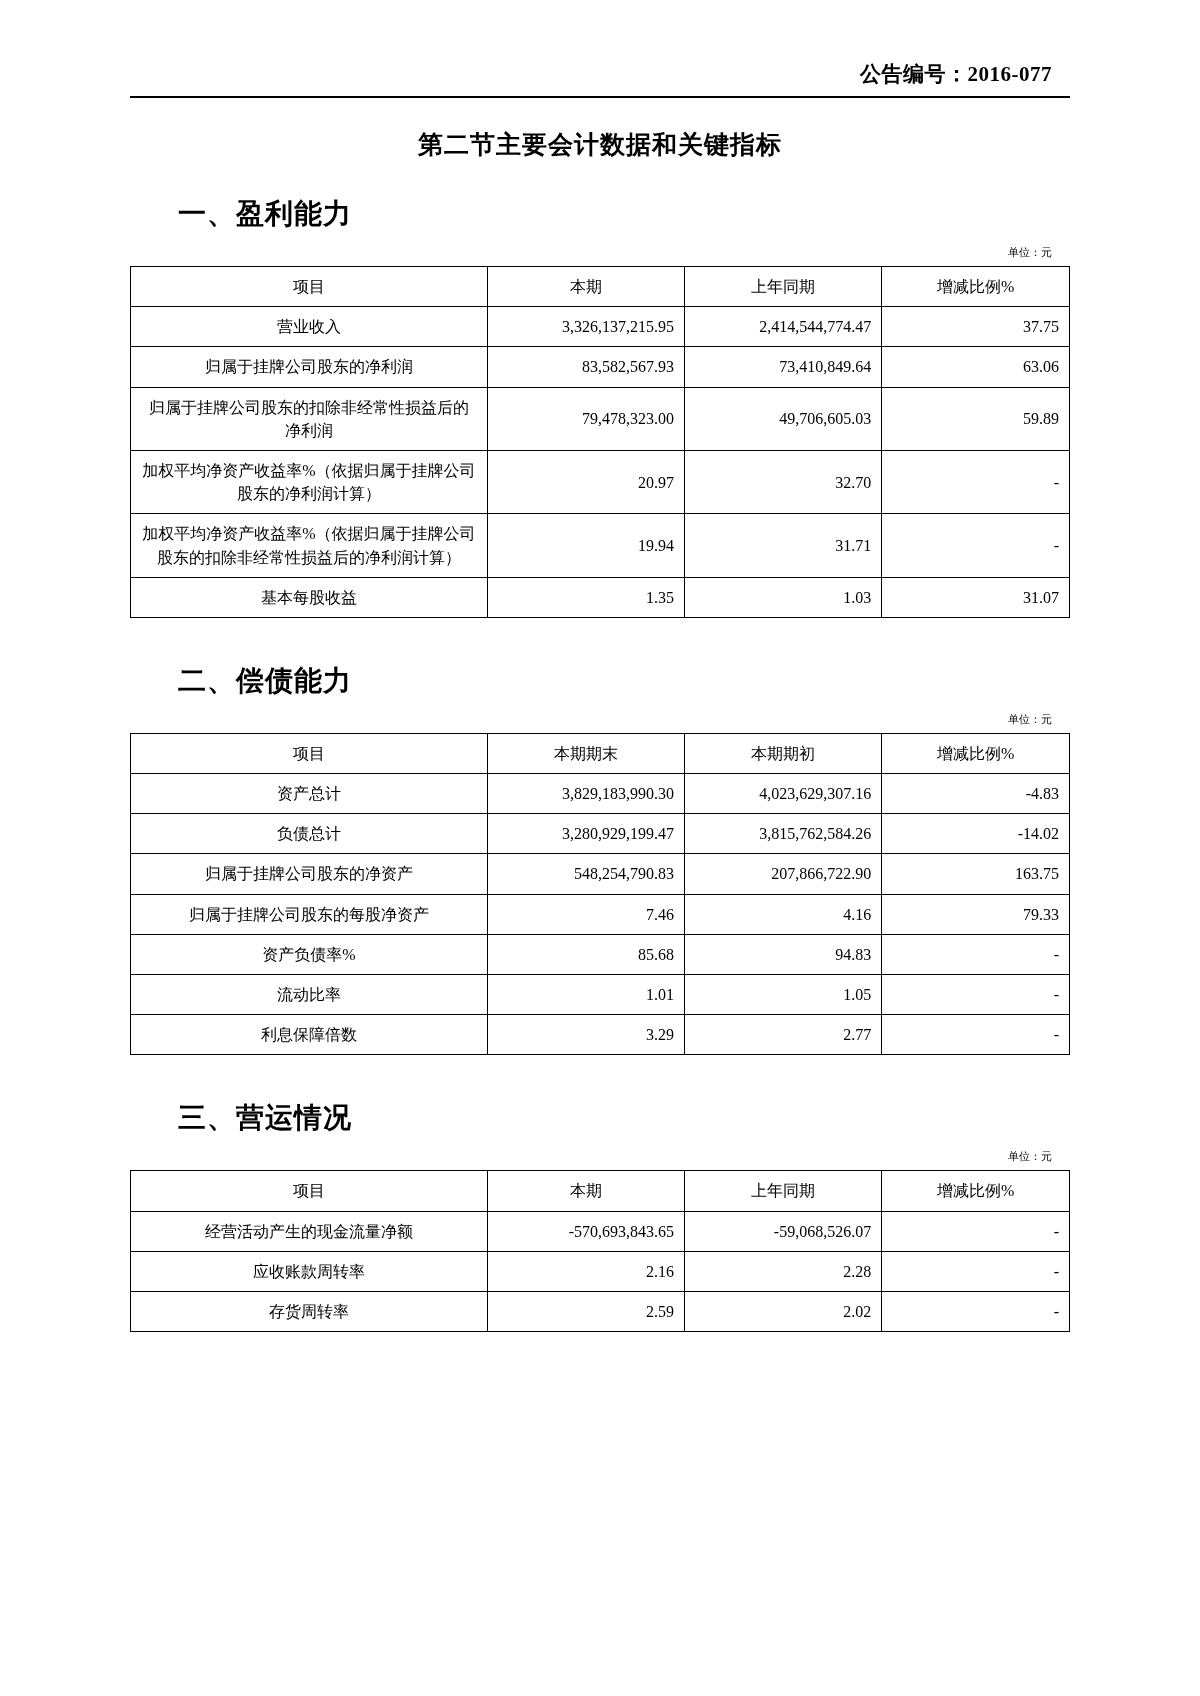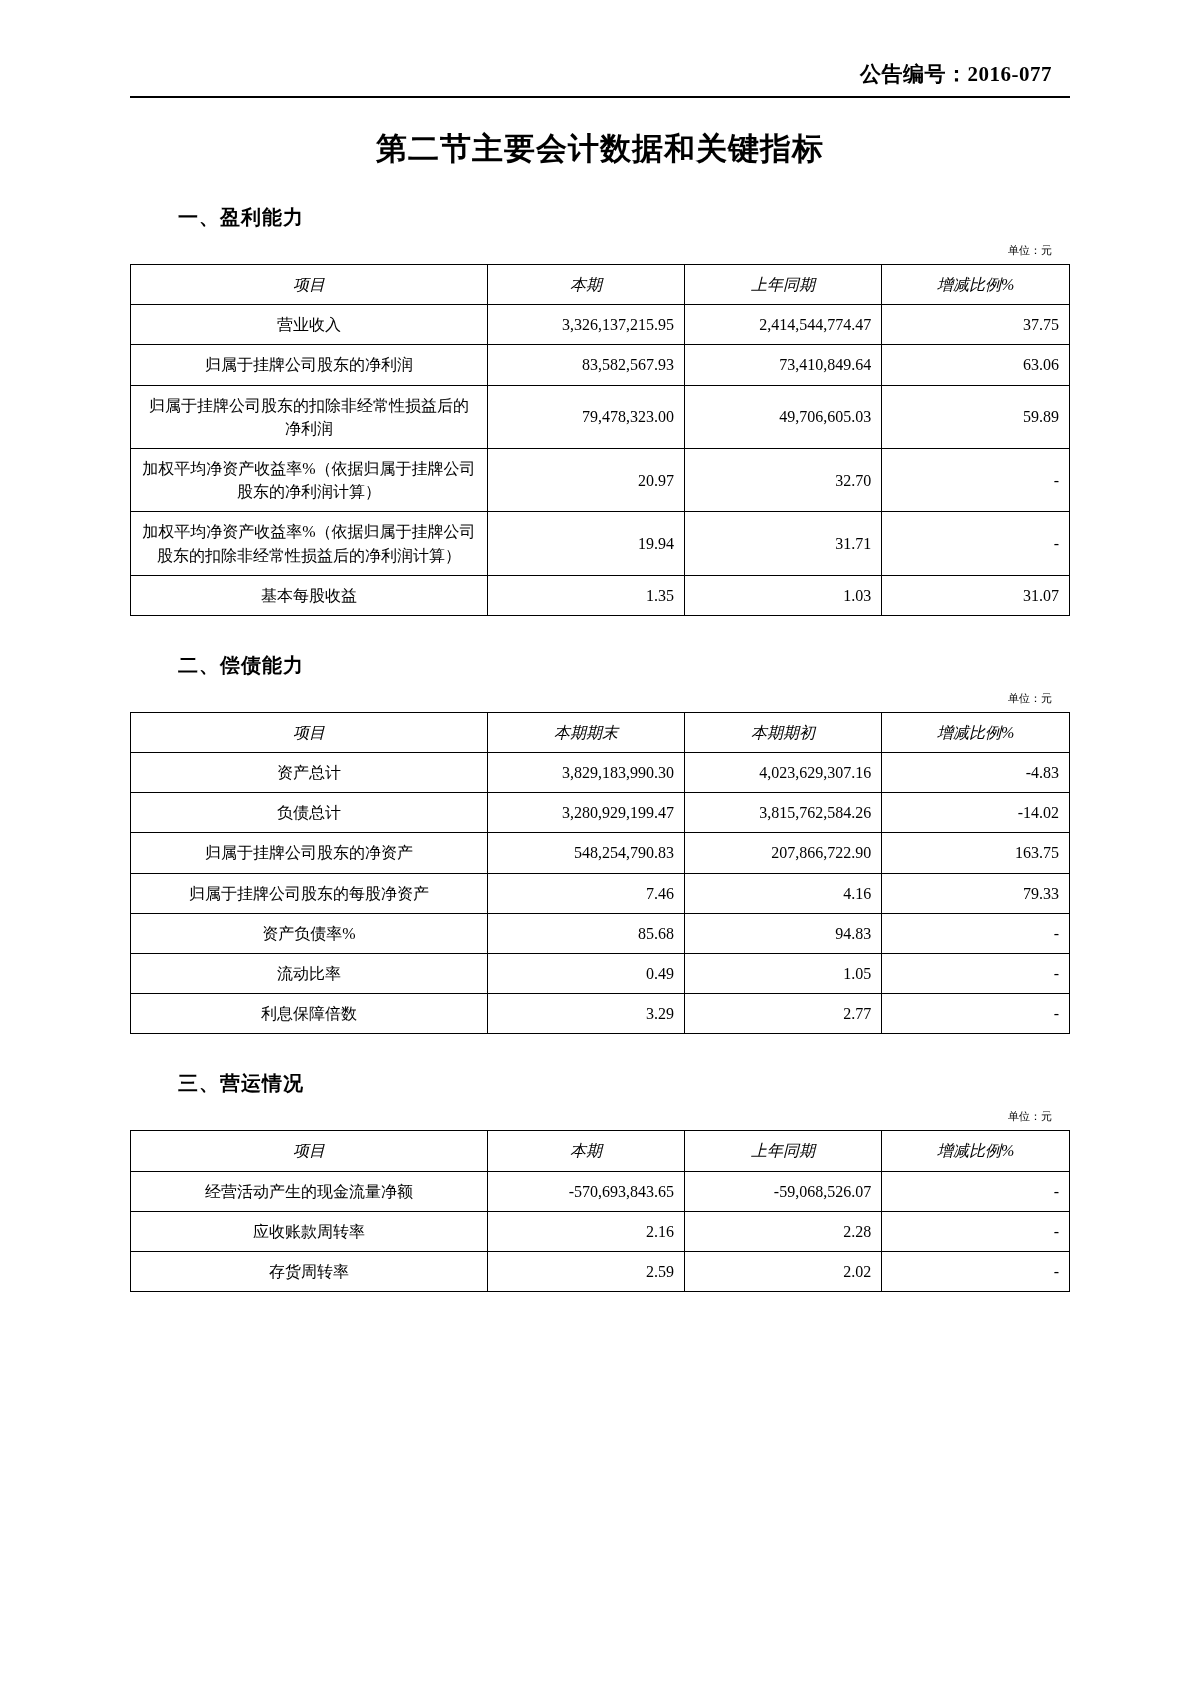--- a/index.html
+++ b/index.html
@@ -28,29 +28,29 @@
     letter-spacing: 0.5px;
     padding-right: 18px;
     padding-bottom: 8px;
   }
   .header-rule {
     border-bottom: 2px solid #000;
     margin-bottom: 30px;
   }
   .doc-title {
     text-align: center;
-    font-size: 31px;
+    font-size: 25px;
     font-weight: bold;
     letter-spacing: 1px;
     margin: 0 0 34px 0;
   }
   .section-title {
-    font-size: 20px;
+    font-size: 28px;
     font-weight: bold;
-    margin: 0 0 0 48px;
+    margin: 8px 0 0 48px;
     letter-spacing: 1px;
   }
   .unit-line {
     text-align: right;
     font-size: 11px;
     margin: 12px 18px 6px 0;
   }
   table.fin {
     border-collapse: collapse;
     width: 100%;
@@ -58,21 +58,20 @@
   }
   table.fin td, table.fin th {
     border: 1px solid #000;
     font-size: 16px;
     font-weight: normal;
     padding: 8px 10px;
     line-height: 1.45;
     vertical-align: middle;
   }
   table.fin th {
-    font-style: italic;
   }
   .col-item { width: 38%; }
   .col-val  { width: 21%; }
   .col-pct  { width: 20%; }
   td.item { text-align: center; }
   td.num  { text-align: right; padding-right: 14px; }
   .spacer-md { height: 36px; }
 </style>
 </head>
 <body>
@@ -186,21 +185,21 @@
         <td class="num">79.33</td>
       </tr>
       <tr>
         <td class="item">资产负债率%</td>
         <td class="num">85.68</td>
         <td class="num">94.83</td>
         <td class="num">-</td>
       </tr>
       <tr>
         <td class="item">流动比率</td>
-        <td class="num">0.49</td>
+        <td class="num">1.01</td>
         <td class="num">1.05</td>
         <td class="num">-</td>
       </tr>
       <tr>
         <td class="item">利息保障倍数</td>
         <td class="num">3.29</td>
         <td class="num">2.77</td>
         <td class="num">-</td>
       </tr>
     </tbody>

